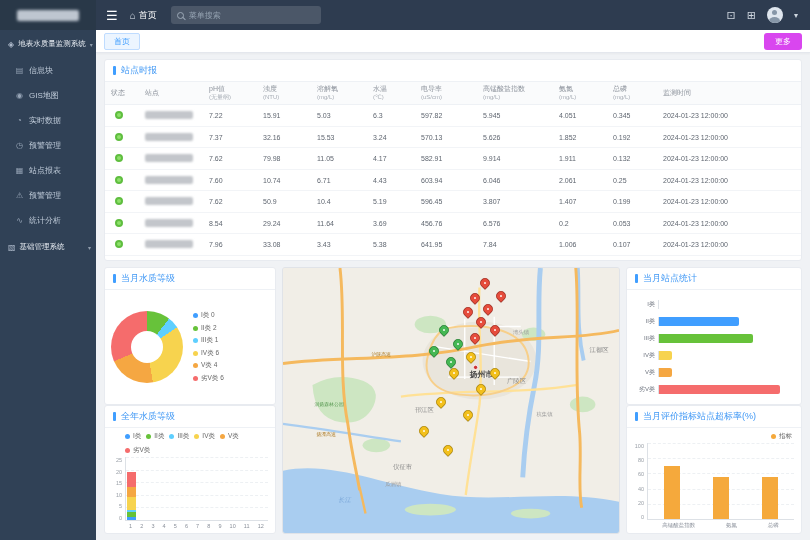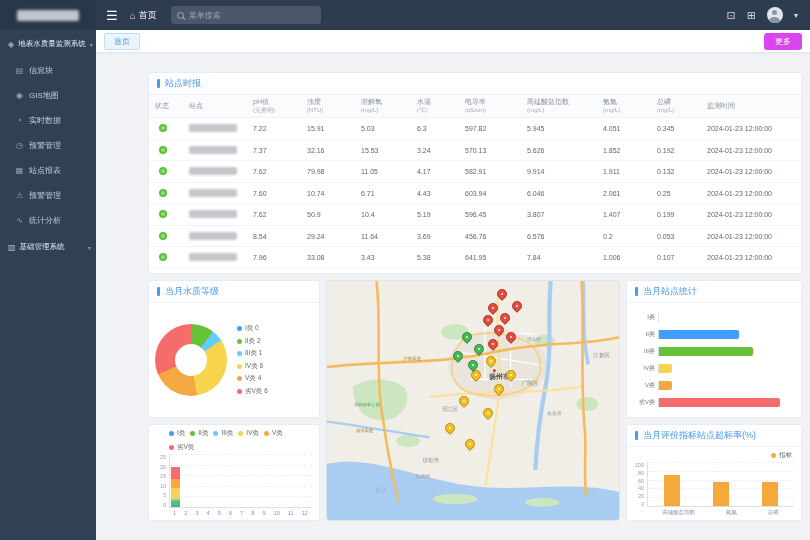--- a/index.html
+++ b/index.html
@@ -32,39 +32,39 @@
   .sb-ico { color:#aebacb; font-size:8px; flex:none; }
   .sb-item { display:flex; align-items:center; gap:5px; padding:7px 4px 7px 15px; font-size:8px; color:#bfcbd9; cursor:pointer; white-space:nowrap; }
   .sb-ico2 { width:9px; text-align:center; color:#97a5b7; font-size:8px; flex:none; }
 
   
   .tabbar { position:absolute; top:30px; left:96px; right:0; height:23px; background:#fff; border-bottom:1px solid #e4e7ed; box-shadow:0 1px 2px rgba(0,0,0,.04); display:flex; align-items:center; padding:0 8px; z-index:3; }
   .tab { font-size:8px; padding:2px 9px; border:1px solid #bfdcff; background:#ecf5ff; color:#409eff; border-radius:2px; cursor:pointer; }
   .more { margin-left:auto; background:#d946ef; color:#fff; border:none; border-radius:3px; font-size:8px; padding:3px 11px; cursor:pointer; }
 
   
-  .content { position:absolute; top:53px; left:96px; right:0; bottom:0; padding:19px 8px; display:flex; flex-direction:column; gap:6px; overflow:hidden;margin-left:44px; }
+  .content { position:absolute; top:53px; left:96px; right:0; bottom:0; padding:6px 8px; display:flex; flex-direction:column; gap:6px; overflow:hidden; }
   .panel { background:#fff; border:1px solid #e8ebf0; border-radius:3px; display:flex; flex-direction:column; overflow:hidden; }
   .phead { display:flex; align-items:center; padding:4px 8px; border-bottom:1px solid #eef1f5; color:#3e97f5; font-size:9px; flex:none; }
   .pbar { width:3px; height:9px; background:#409eff; border-radius:1px; margin-right:5px; }
 
   
   .table-panel { height:202px; flex:none; }
   .thead,.tr { display:grid; grid-template-columns:34px 64px 54px 54px 56px 48px 62px 76px 54px 50px 1fr; align-items:center; }
   .thead { background:#fafbfc; border-bottom:1px solid #eef1f5; padding:3px 0; }
   .th { font-size:7px; color:#8d939c; padding-left:6px; line-height:1.25; }
   .th .unit { display:block; font-size:6px; color:#a8aeb6; }
   .tr { height:21.5px; border-bottom:1px solid #f2f4f7; }
   .td { font-size:7px; color:#5f6670; padding-left:6px; }
   .dot { display:inline-block; width:8px; height:8px; border-radius:50%; background:#8ee06a; border:2px solid #5fbe3f; margin-left:4px; }
   .redacted { display:inline-block; width:48px; height:8px; background:#c3c6cb; border-radius:2px; filter:blur(1.2px); }
 
   
   .bottom { flex:1; display:grid; grid-template-columns:172px 1fr 176px; gap:6px; min-height:0; }
-  .col { display:flex; flex-direction:column; gap:6px; min-height:0; }
+  .col { display:flex; flex-direction:column; min-height:0; }
   .grow { flex:1; min-height:0; }
 
   
   .donut-body { flex:1; display:flex; align-items:center; gap:10px; padding:4px 6px; min-height:0; }
   .donut { width:72px; height:72px; border-radius:50%; position:relative; flex:none; }
   .donut::after { content:""; position:absolute; inset:20px; background:#fff; border-radius:50%; }
   .dlegend { display:flex; flex-direction:column; gap:3.5px; }
   .litem { display:flex; align-items:center; gap:3px; font-size:6.5px; color:#666; white-space:nowrap; }
   .ldot { width:5px; height:5px; border-radius:50%; flex:none; }
 
@@ -328,20 +328,24 @@
                 </div>
                 <div class="litem">
                   <span class="ldot" style="background: rgb(245, 108, 108);"></span>
                   <span>劣V类 6</span>
                 </div>
               </div>
           </div>
         </section>
 
         <section class="panel grow">
+          <div class="phead">
+            <span class="pbar"></span>
+            <span>全年水质等级</span>
+          </div>
           <div class="chart-body">
             <div class="clegend" id="ylegend">
                 <span class="litem">
                   <span class="ldot" style="background: rgb(64, 158, 255);"></span>
                   <span>I类</span>
                 </span>
                 <span class="litem">
                   <span class="ldot" style="background: rgb(103, 194, 58);"></span>
                   <span>II类</span>
                 </span>

